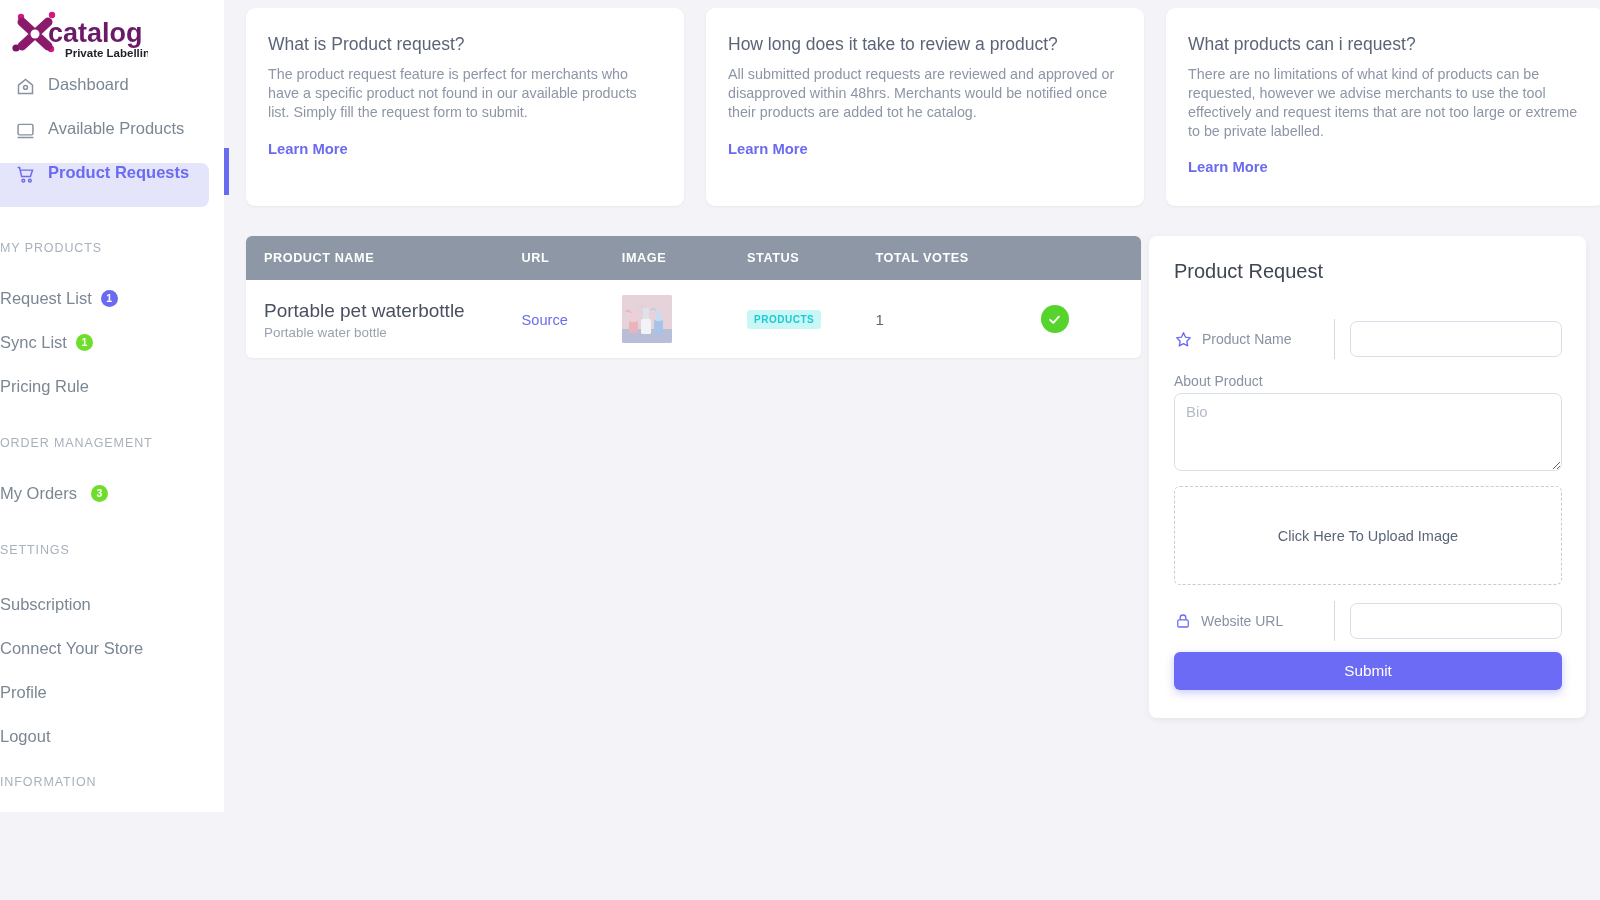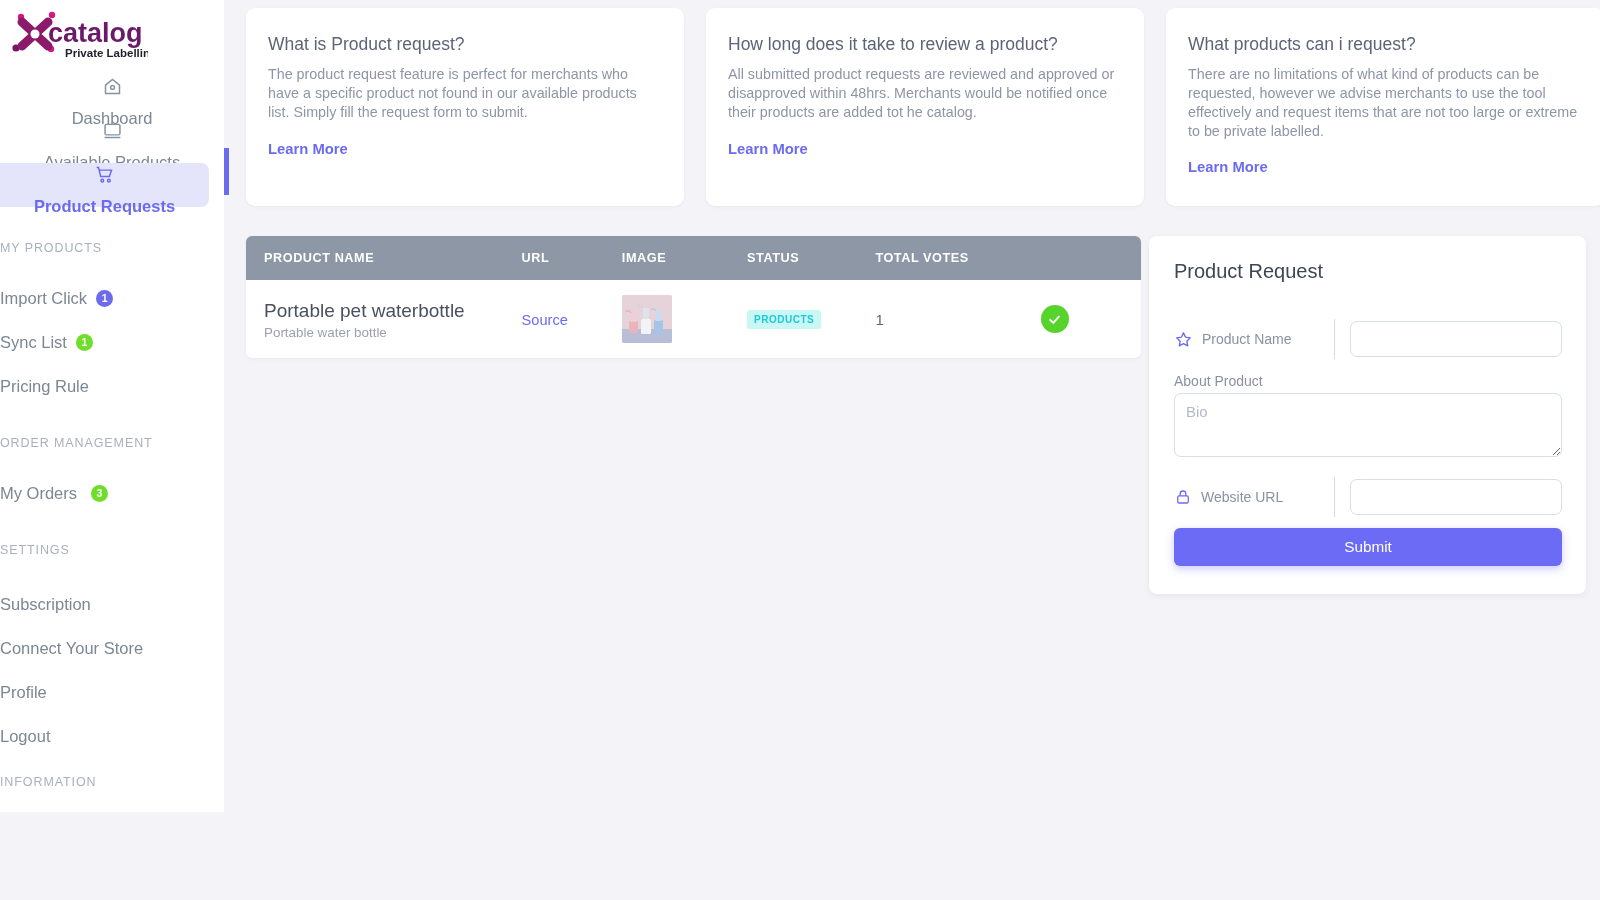--- a/index.html
+++ b/index.html
@@ -13,25 +13,24 @@
 
   
   .sidebar {
     width: 224px; height: 812px; background: #ffffff;
     flex: 0 0 224px; position: relative; overflow: hidden;
   }
   .logo-wrap { padding: 8px 0 0 8px; height: 62px; }
   .logo-svg { display: block; }
 
   .nav-item {
-    display: flex; align-items: center; gap: 12px;
+    display: flex; align-items: flex-start; gap: 12px;
     height: 44px; padding: 0 14px; margin: 0 0 0 0;
     color: #7b8794; font-size: 16.5px; cursor: pointer;
     position: relative;
-    flex-direction: column;
   }
   .nav-item .ico { width: 22px; height: 22px; display:flex; align-items:center; justify-content:center; flex:0 0 22px;}
   .nav-item.active {
     background: #e4e4fb; color: #6b6bf0; font-weight: 600;
     border-radius: 0 8px 8px 0; width: 209px;
   }
   .nav-item.active .ico svg { stroke: #6b6bf0; }
   .nav-item .ico svg { stroke: #8892a0; fill: none; stroke-width: 1.7; }
 
   .nav-spacer-sm { height: 13px; }
@@ -135,21 +134,21 @@
     width: 160px; flex: 0 0 160px; font-size: 14px; color: #8892a3;
   }
   .divider-v { width: 1px; align-self: stretch; background: #d4d9e2; margin-right: 15px; min-height: 40px; }
   .inp {
     flex: 1 1 auto; height: 36px; border: 1px solid #d9dfe8; border-radius: 7px;
     outline: none; padding: 0 10px; font-size: 14px; color: #49505f;
     font-family: "Liberation Sans", sans-serif; background:#fff;
   }
   .about-label { font-size: 14px; color: #8892a3; margin: 6px 0 4px 0; }
   .ta {
-    width: 100%; height: 64px; border: 1px solid #d9dfe8; border-radius: 7px;
+    width: 100%; height: 78px; border: 1px solid #d9dfe8; border-radius: 7px;
     outline: none; padding: 9px 11px; font-size: 15px; color: #49505f;
     font-family: "Liberation Sans", sans-serif; resize: vertical; background:#fff;
   }
   .ta::placeholder { color: #b4bbc7; }
   .dropzone {
     margin-top: 11px; height: 99px; border: 1.5px dashed #c5ccd8; border-radius: 6px;
     display:flex; align-items:center; justify-content:center;
     font-size: 14.5px; color: #5c6578; cursor: pointer; background:#fff;
   }
   .submit {
@@ -210,21 +209,21 @@
           </svg>
       </span>
       <span>Product Requests</span>
     </div>
 
     <div style="padding-left:0px; margin-top:31px;">
       <div class="sect-title">MY PRODUCTS</div>
     </div>
     <div style="margin-top:22px;">
       <div class="nav-plain">
-        <span>Import Click</span>
+        <span>Request List</span>
         <span class="badge purple">1</span>
       </div>
       <div style="height:8px"></div>
       <div class="nav-plain">
         <span>Sync List</span>
         <span class="badge green">1</span>
       </div>
       <div style="height:8px"></div>
       <div class="nav-plain">
         <span>Pricing Rule</span>
@@ -374,20 +373,23 @@
           </span>
           <span class="divider-v"></span>
           <input class="inp" type="text" placeholder="" style="">
         </div>
 
         <div>
           <div class="about-label">About Product</div>
           <textarea class="ta" placeholder="Bio" style=""></textarea>
         </div>
 
+        <div class="dropzone">
+          <span>Click Here To Upload Image</span>
+        </div>
 
         <div class="field-row" style="margin-top:16px;margin-bottom:0">
           <span class="field-label">
             <svg width="18" height="18" viewBox="0 0 24 24" fill="none" stroke="#6b6bf0" stroke-width="1.7">
                 <rect x="5" y="10.5" width="14" height="9.5" rx="1.8"></rect>
                 <path d="M8.2 10.5V7.8a3.8 3.8 0 0 1 7.6 0v2.7"></path>
               </svg>
             <span>Website URL</span>
           </span>
           <span class="divider-v"></span>

